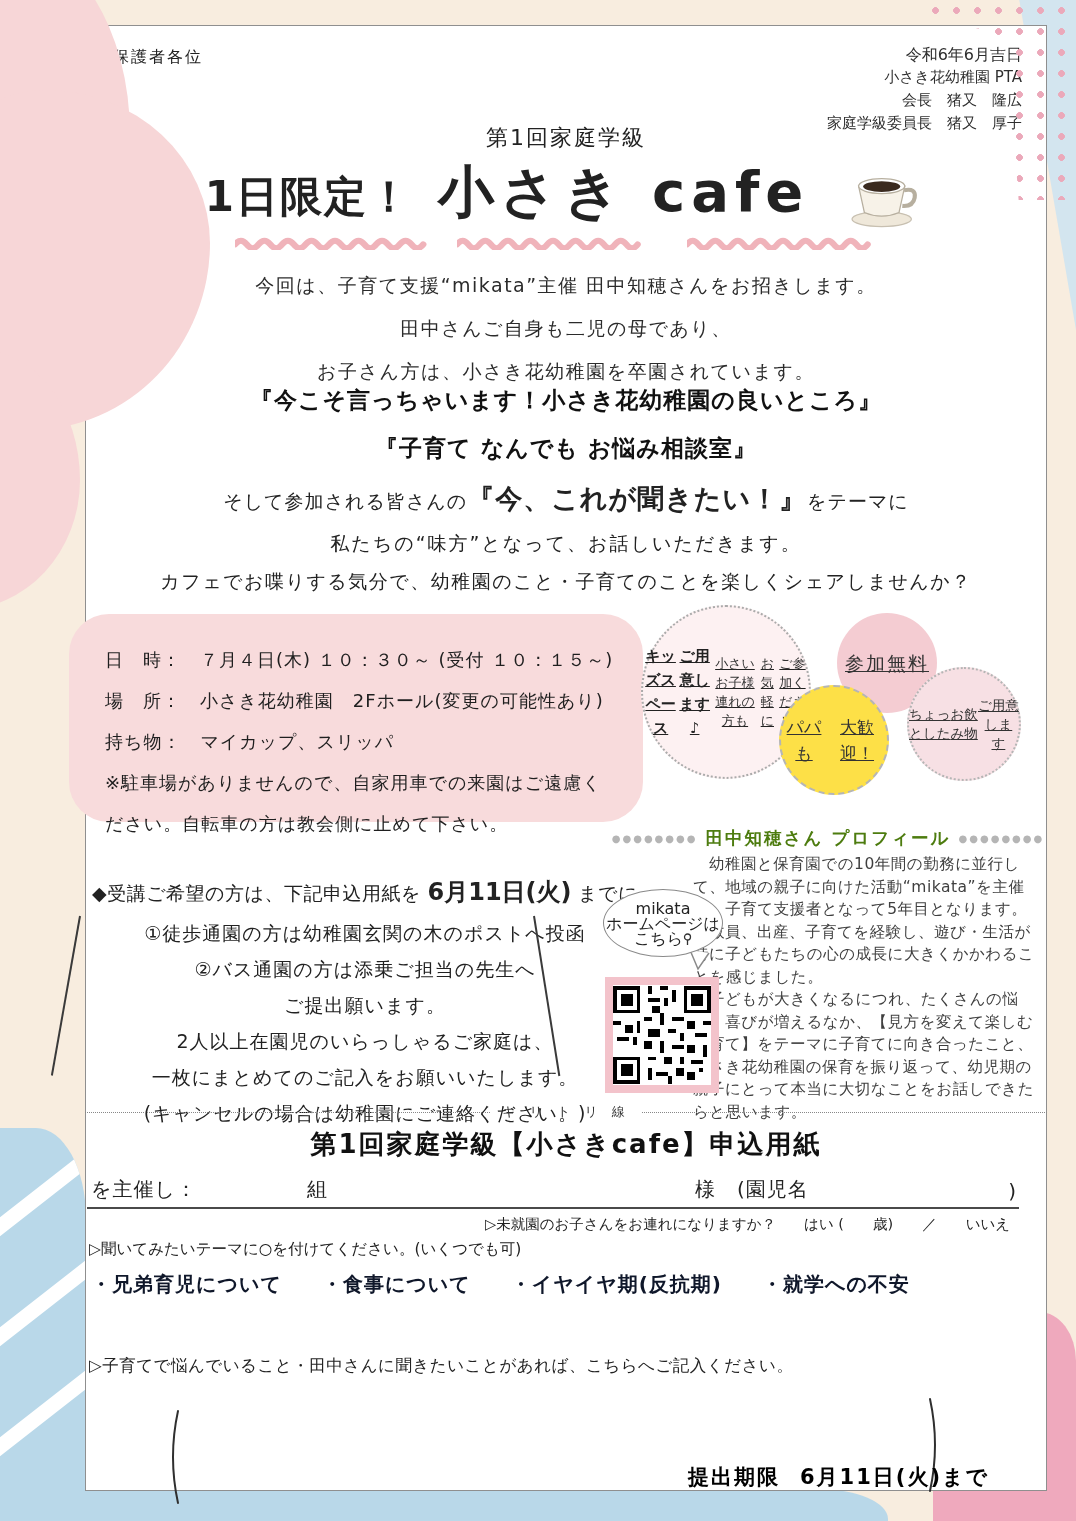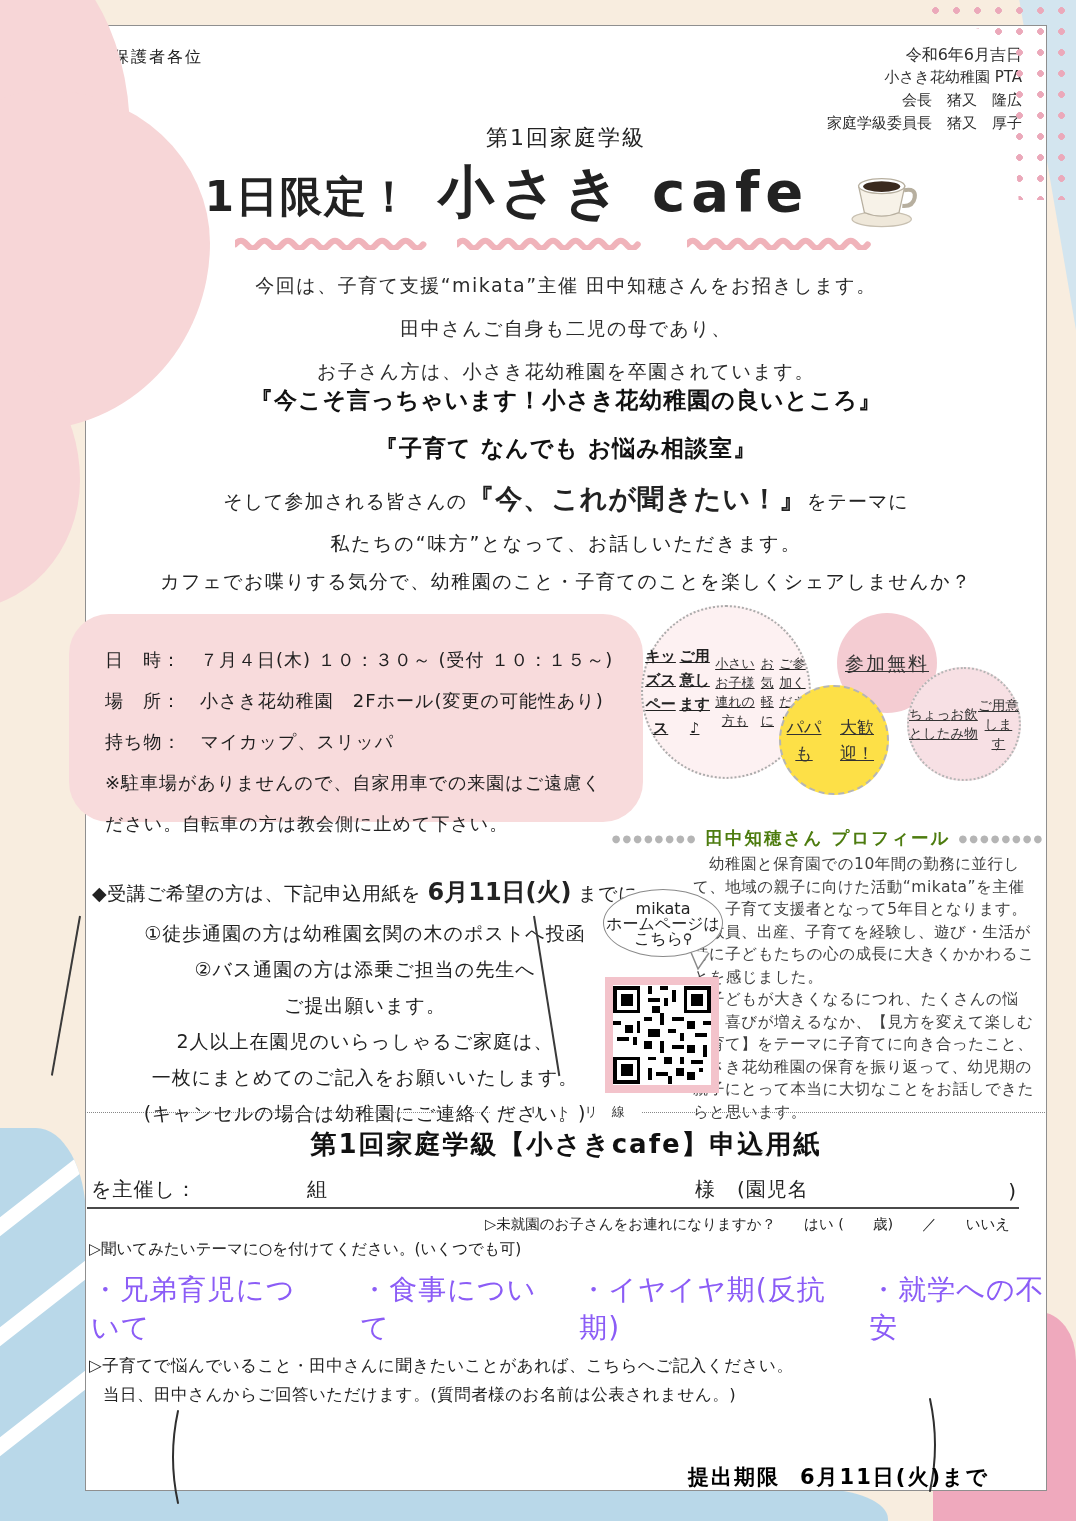--- a/index.html
+++ b/index.html
@@ -100,21 +100,21 @@
   .cutline { left:0; top:1072px; width:962px; display:flex; align-items:center; gap:12px; }
   .cutline .dl { flex:1; border-top:1.5px dotted #888; }
   .cutline .lbl { font-size:13px; letter-spacing:5px; color:#333; }
 
   .form-title { top:1096px; font-size:26px; font-weight:700; letter-spacing:2px; color:#111; }
   .p-row { left:2px; top:1140px; width:932px; height:38px; border-bottom:2px solid #4a4a4a; }
   .p-row span { position:absolute; bottom:4px; font-size:20px; letter-spacing:1px; }
   .p-name { left:4px; } .p-class { left:220px; } .p-hono { left:608px; } .p-paren { right:2px; }
   .preschool { left:368px; top:1184px; display:flex; gap:28px; font-size:14.5px; color:#222;padding-left:32px; }
   .themes-prompt { left:4px; top:1208px; font-size:15.5px; color:#222; }
-  .topics { left:6px; display:flex; font-size:28px; font-weight:400; letter-spacing:1px; color:#8b5cf6; }
+  .topics { left:6px; display:flex; font-size:20px; font-weight:700; letter-spacing:1px; color:#0f172a; }
   .tr1 { top:1240px; gap:40px; } .tr2 { top:1282px; gap:48px; }
   .freeq1 { left:4px; top:1324px; font-size:16.5px; letter-spacing:0.5px; }
   .freeq2 { left:18px; top:1353px; font-size:16.5px; letter-spacing:0.5px; }
   .bracketL { left:78px; top:1378px; } .bracketR { left:842px; top:1366px; }
   .deadline { top:1432px; right:58px; display:flex; gap:20px; font-size:21px; font-weight:700;
               letter-spacing:2px; color:#000; }
 </style>
 </head>
 <body>
 
@@ -332,21 +332,20 @@
     <div class="abs themes-prompt">▷聞いてみたいテーマに○を付けてください。(いくつでも可)</div>
 
     <div class="abs topics tr1">
       <span>・兄弟育児について</span>
       <span>・食事について</span>
       <span>・イヤイヤ期(反抗期)</span>
       <span>・就学への不安</span>
     </div>
 
     <div class="abs freeq1">▷子育てで悩んでいること・田中さんに聞きたいことがあれば、こちらへご記入ください。</div>
-    <div class="abs freeq2">当日、田中さんからご回答いただけます。(質問者様のお名前は公表されません。)</div>
 
     <svg class="abs bracketL" width="18" height="96" viewBox="0 0 18 96">
       <path d="M15 2 Q5 48 15 94" fill="none" stroke="#2f2f2f" stroke-width="2" stroke-linecap="round"></path>
     </svg>
     <svg class="abs bracketR" width="18" height="96" viewBox="0 0 18 96">
       <path d="M3 2 Q13 48 3 94" fill="none" stroke="#2f2f2f" stroke-width="2" stroke-linecap="round"></path>
     </svg>
 
     <div class="abs deadline">
       <span>提出期限</span>

